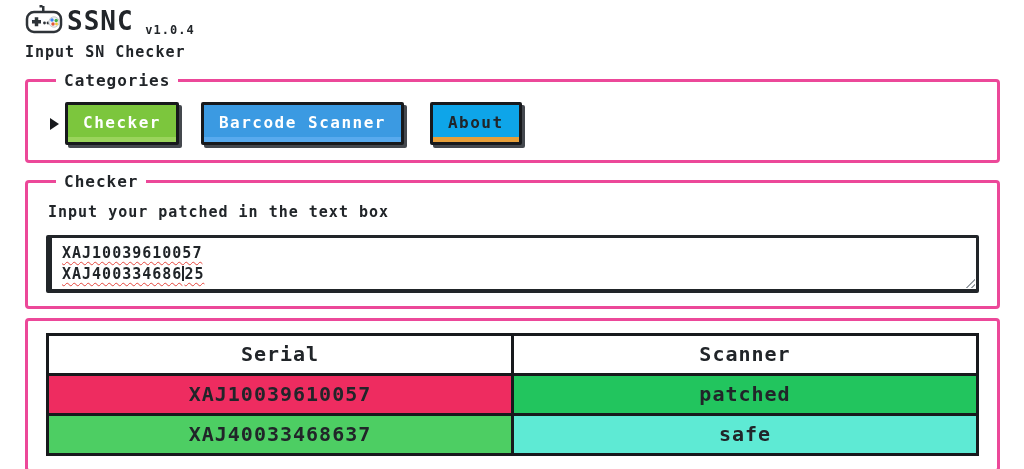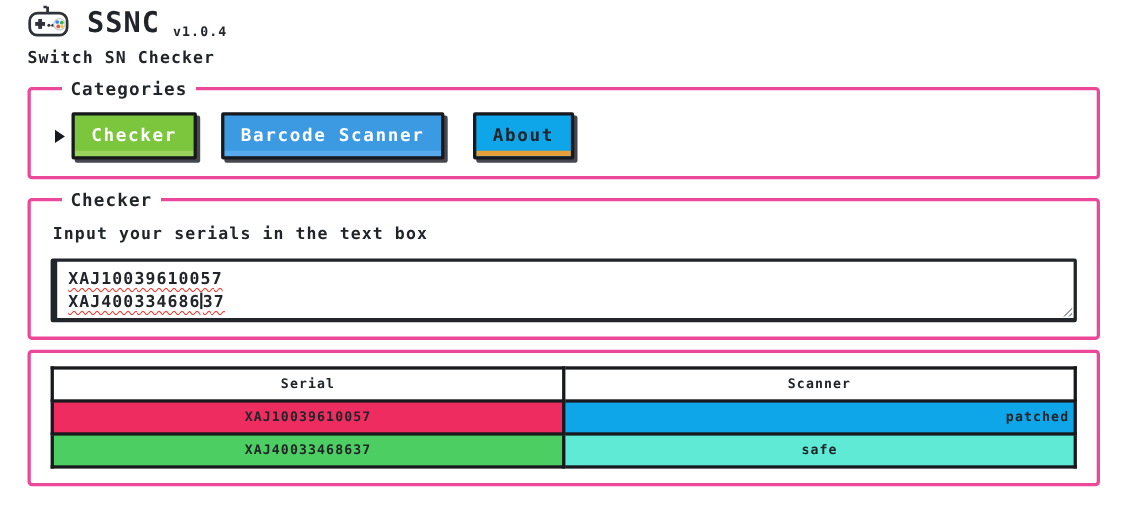--- a/index.html
+++ b/index.html
@@ -8,21 +8,21 @@
     width: 1024px; height: 469px;
     background: #ffffff;
     font-family: "DejaVu Sans Mono", "Liberation Mono", monospace;
     font-weight: bold;
     color: #212529;
   }
   body { padding: 4px 24px 0 25px; overflow: hidden; }
 
   
   .header { margin-bottom: 10px; }
-  .header-top { display: flex; align-items: center; gap: 16px; height: 34px; }
+  .header-top { display: flex; align-items: center; gap: 4px; height: 34px; }
   .app-title { font-size: 26px; letter-spacing: 1px; line-height: 1; }
   .app-version { font-size: 12px; letter-spacing: 1px; margin-left: 2px; position: relative; top: 4px; }
   .app-subtitle { font-size: 15px; letter-spacing: 1px; margin-top: 5px; }
 
   
   fieldset {
     border: 3px solid #ec4899;
     border-radius: 4px;
     margin: 0 0 9px 0;
     padding: 6px 18px 13px 18px;
@@ -110,21 +110,21 @@
   
   .serials-table {
     width: 100%;
     border-collapse: collapse;
     margin-top: 6px;
     table-layout: fixed;
   }
   .serials-table th, .serials-table td {
     border: 3px solid #17191c;
     text-align: center;
-    font-size: 12px;
+    font-size: 20px;
     letter-spacing: 1px;
     padding: 6px 4px 7px 4px;
     color: #212529;
   }
   .serials-table th { background: #ffffff; }
 </style>
 </head>
 <body>
 
 <div class="header">
@@ -143,57 +143,57 @@
         <circle cx="31.2" cy="15.5" r="1.7" fill="#3fae49"></circle>
         <circle cx="28" cy="19" r="1.7" fill="#e2553a"></circle>
         <circle cx="31.5" cy="19" r="1.4" fill="#f2c531"></circle>
       </svg>
     </span>
     <span>
       <span class="app-title">SSNC</span>
       <span class="app-version">v1.0.4</span>
     </span>
   </div>
-  <div class="app-subtitle">Switch SN Checker</div>
+  <div class="app-subtitle">Input SN Checker</div>
 </div>
 
 <fieldset>
   <legend>Categories</legend>
   <div class="categories-row">
     <span class="cursor-triangle"></span>
     <button class="pix-btn btn-checker" style="background-color: rgb(124, 198, 61); color: rgb(255, 255, 255);">Checker</button>
     <button class="pix-btn btn-barcode" style="background-color: rgb(59, 154, 226); color: rgb(255, 255, 255);">Barcode Scanner</button>
     <button class="pix-btn btn-about" style="background-color: #0ea5e9; color: rgb(33, 37, 41);">About</button>
   </div>
 </fieldset>
 
 <fieldset>
   <legend>Checker</legend>
-  <div class="instruction">Input your serials in the text box</div>
+  <div class="instruction">Input your patched in the text box</div>
   <div class="serial-textarea">
     <div class="serial-line">XAJ10039610057</div>
     <div>
-      <span class="serial-line"><span>XAJ400334686</span><span class="text-caret"></span><span>37</span></span>
+      <span class="serial-line"><span>XAJ400334686</span><span class="text-caret"></span><span>25</span></span>
     </div>
     <span class="resize-handle"></span>
   </div>
 </fieldset>
 
 <fieldset>
   <table class="serials-table">
     <thead>
       <tr>
         <th>Serial</th>
         <th>Scanner</th>
       </tr>
     </thead>
     <tbody>
       <tr>
         <td style="background-color: rgb(238, 44, 96);">XAJ10039610057</td>
-        <td style="background-color: #0ea5e9; text-align: right;">patched</td>
+        <td style="background-color: #22c55e;">patched</td>
       </tr>
       <tr>
         <td style="background-color: rgb(77, 206, 99);">XAJ40033468637</td>
         <td style="background-color: #5eead4;">safe</td>
       </tr>
     </tbody>
   </table>
 </fieldset>
 
 </body></html>

